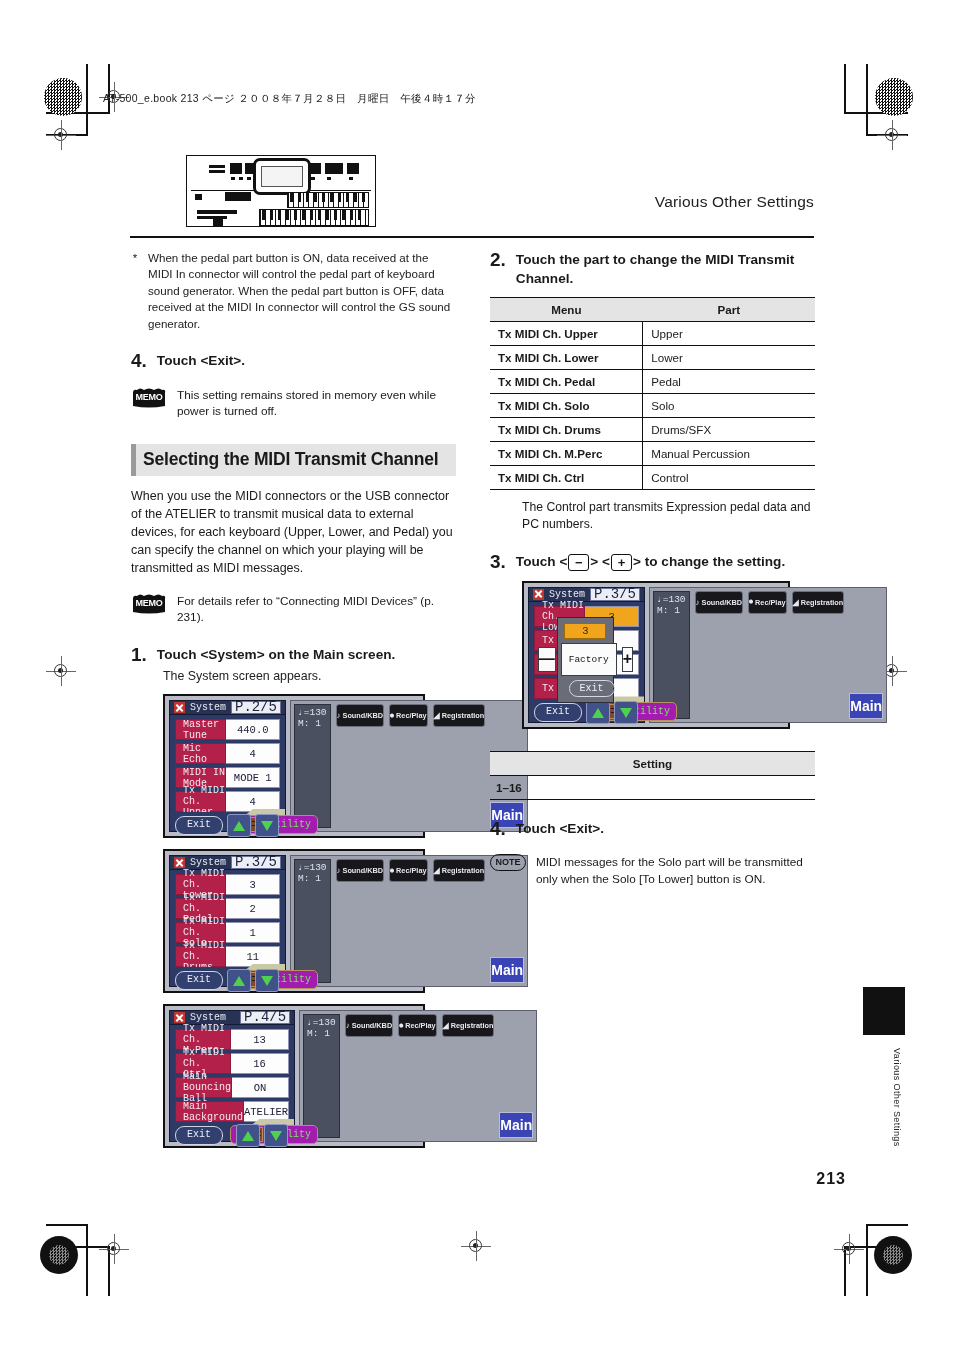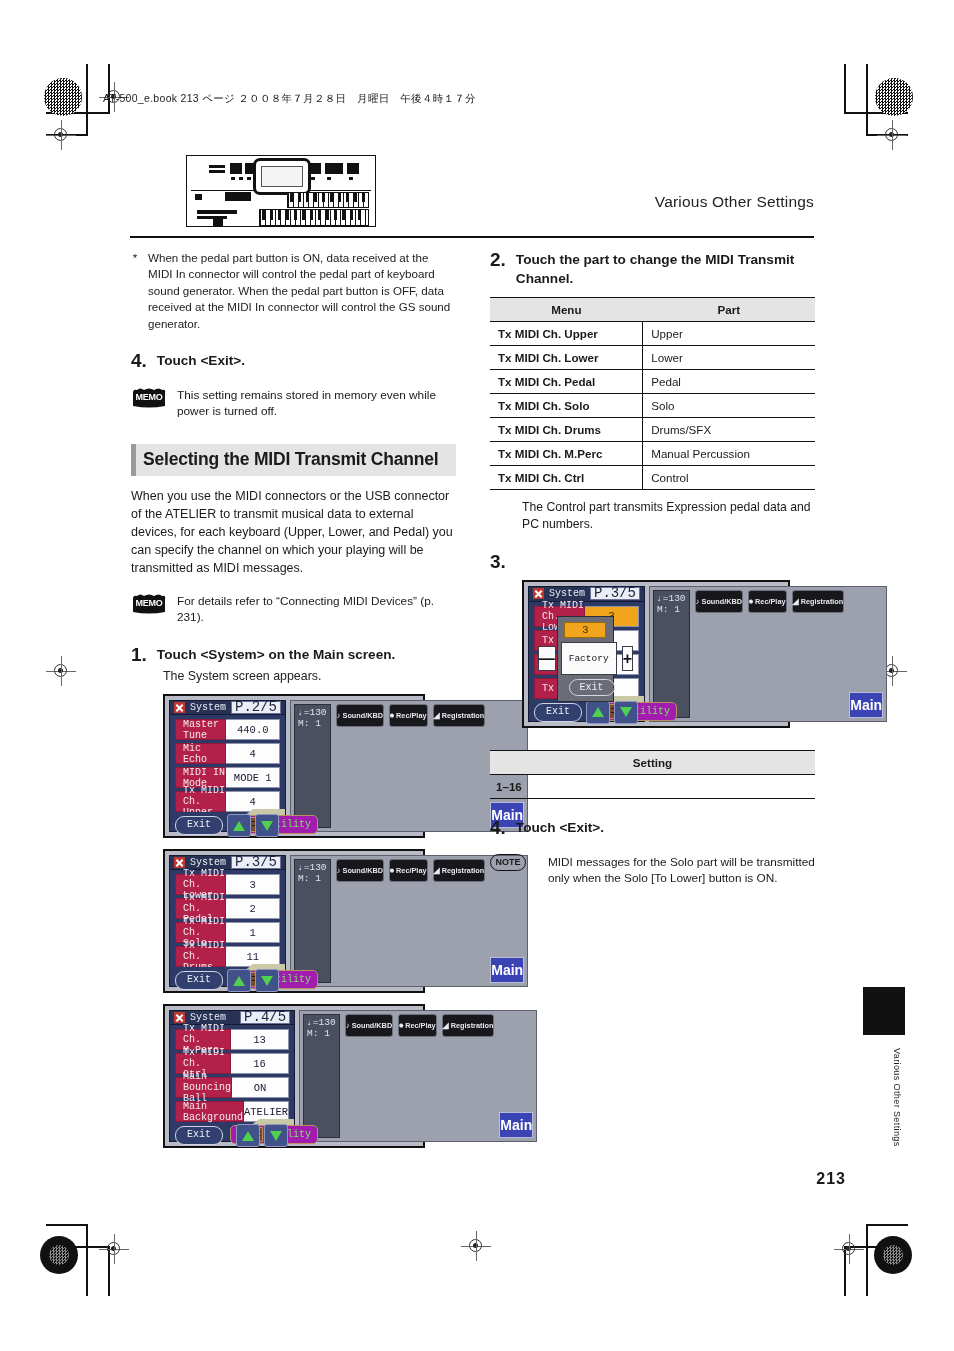--- a/index.html
+++ b/index.html
@@ -53,21 +53,21 @@
   .step .txt{font-size:13.6px;font-weight:bold;line-height:18.5px;padding-top:1px;}
   .substep{font-size:12.4px;line-height:17px;margin:4px 0 0 32px;color:#222;}
 
   .memo{display:flex;gap:10px;margin-top:16px;align-items:flex-start;}
   .memo-ico{flex:0 0 36px;width:36px;height:22px;position:relative;}
   .memo-ico .cap{position:absolute;left:0;top:0;width:36px;height:22px;}
   .memo-ico span{position:absolute;left:0;top:5px;width:36px;text-align:center;font-size:9px;font-weight:bold;
     letter-spacing:-.3px;color:#fff;z-index:2;font-family:"Liberation Sans",sans-serif;}
   .memo-txt{font-size:11.8px;line-height:16.5px;}
 
-  .note{display:flex;gap:22px;margin-top:16px;align-items:flex-start;}
+  .note{display:flex;gap:10px;margin-top:16px;align-items:flex-start;}
   .note-ico{flex:0 0 36px;width:36px;height:17px;border:1.6px solid #111;border-radius:9px;
     font-size:9px;font-weight:bold;text-align:center;line-height:14px;box-sizing:border-box;}
   .note-txt{font-size:11.8px;line-height:16.5px;}
 
   
   .sect{margin-top:24px;position:relative;}
   .sect .bar{background:#e4e4e4;padding:5px 10px 6px 12px;font-size:17.5px;font-weight:bold;letter-spacing:-.2px;}
   .sect .edge{position:absolute;left:0;top:0;width:5px;height:100%;background:#9a9a9a;}
   .sect-body{font-size:12.5px;line-height:18px;margin-top:11px;}
 
@@ -509,20 +509,23 @@
           <td class="menu">Tx MIDI Ch. Ctrl</td>
           <td>Control</td>
         </tr>
     </tbody>
   </table>
 
   <div class="after-tbl">The Control part transmits Expression pedal data and PC numbers.</div>
 
   <div class="step">
     <div class="num">3.</div>
+    <div class="txt">
+      <span>Touch &lt;</span><span class="inline-key">−</span><span>&gt; &lt;</span><span class="inline-key">+</span><span>&gt; to change the setting.</span>
+    </div>
   </div>
 
   <div class="lcd" style="margin:9px 0 0 32px;width:268px;height:148px;">
     <div class="lcd-screen">
       <div class="lcd-title">
         <span class="x-ico"></span>
         <span>System</span>
         <span class="pbadge">P.3/5</span>
       </div>
       <div class="rows">

